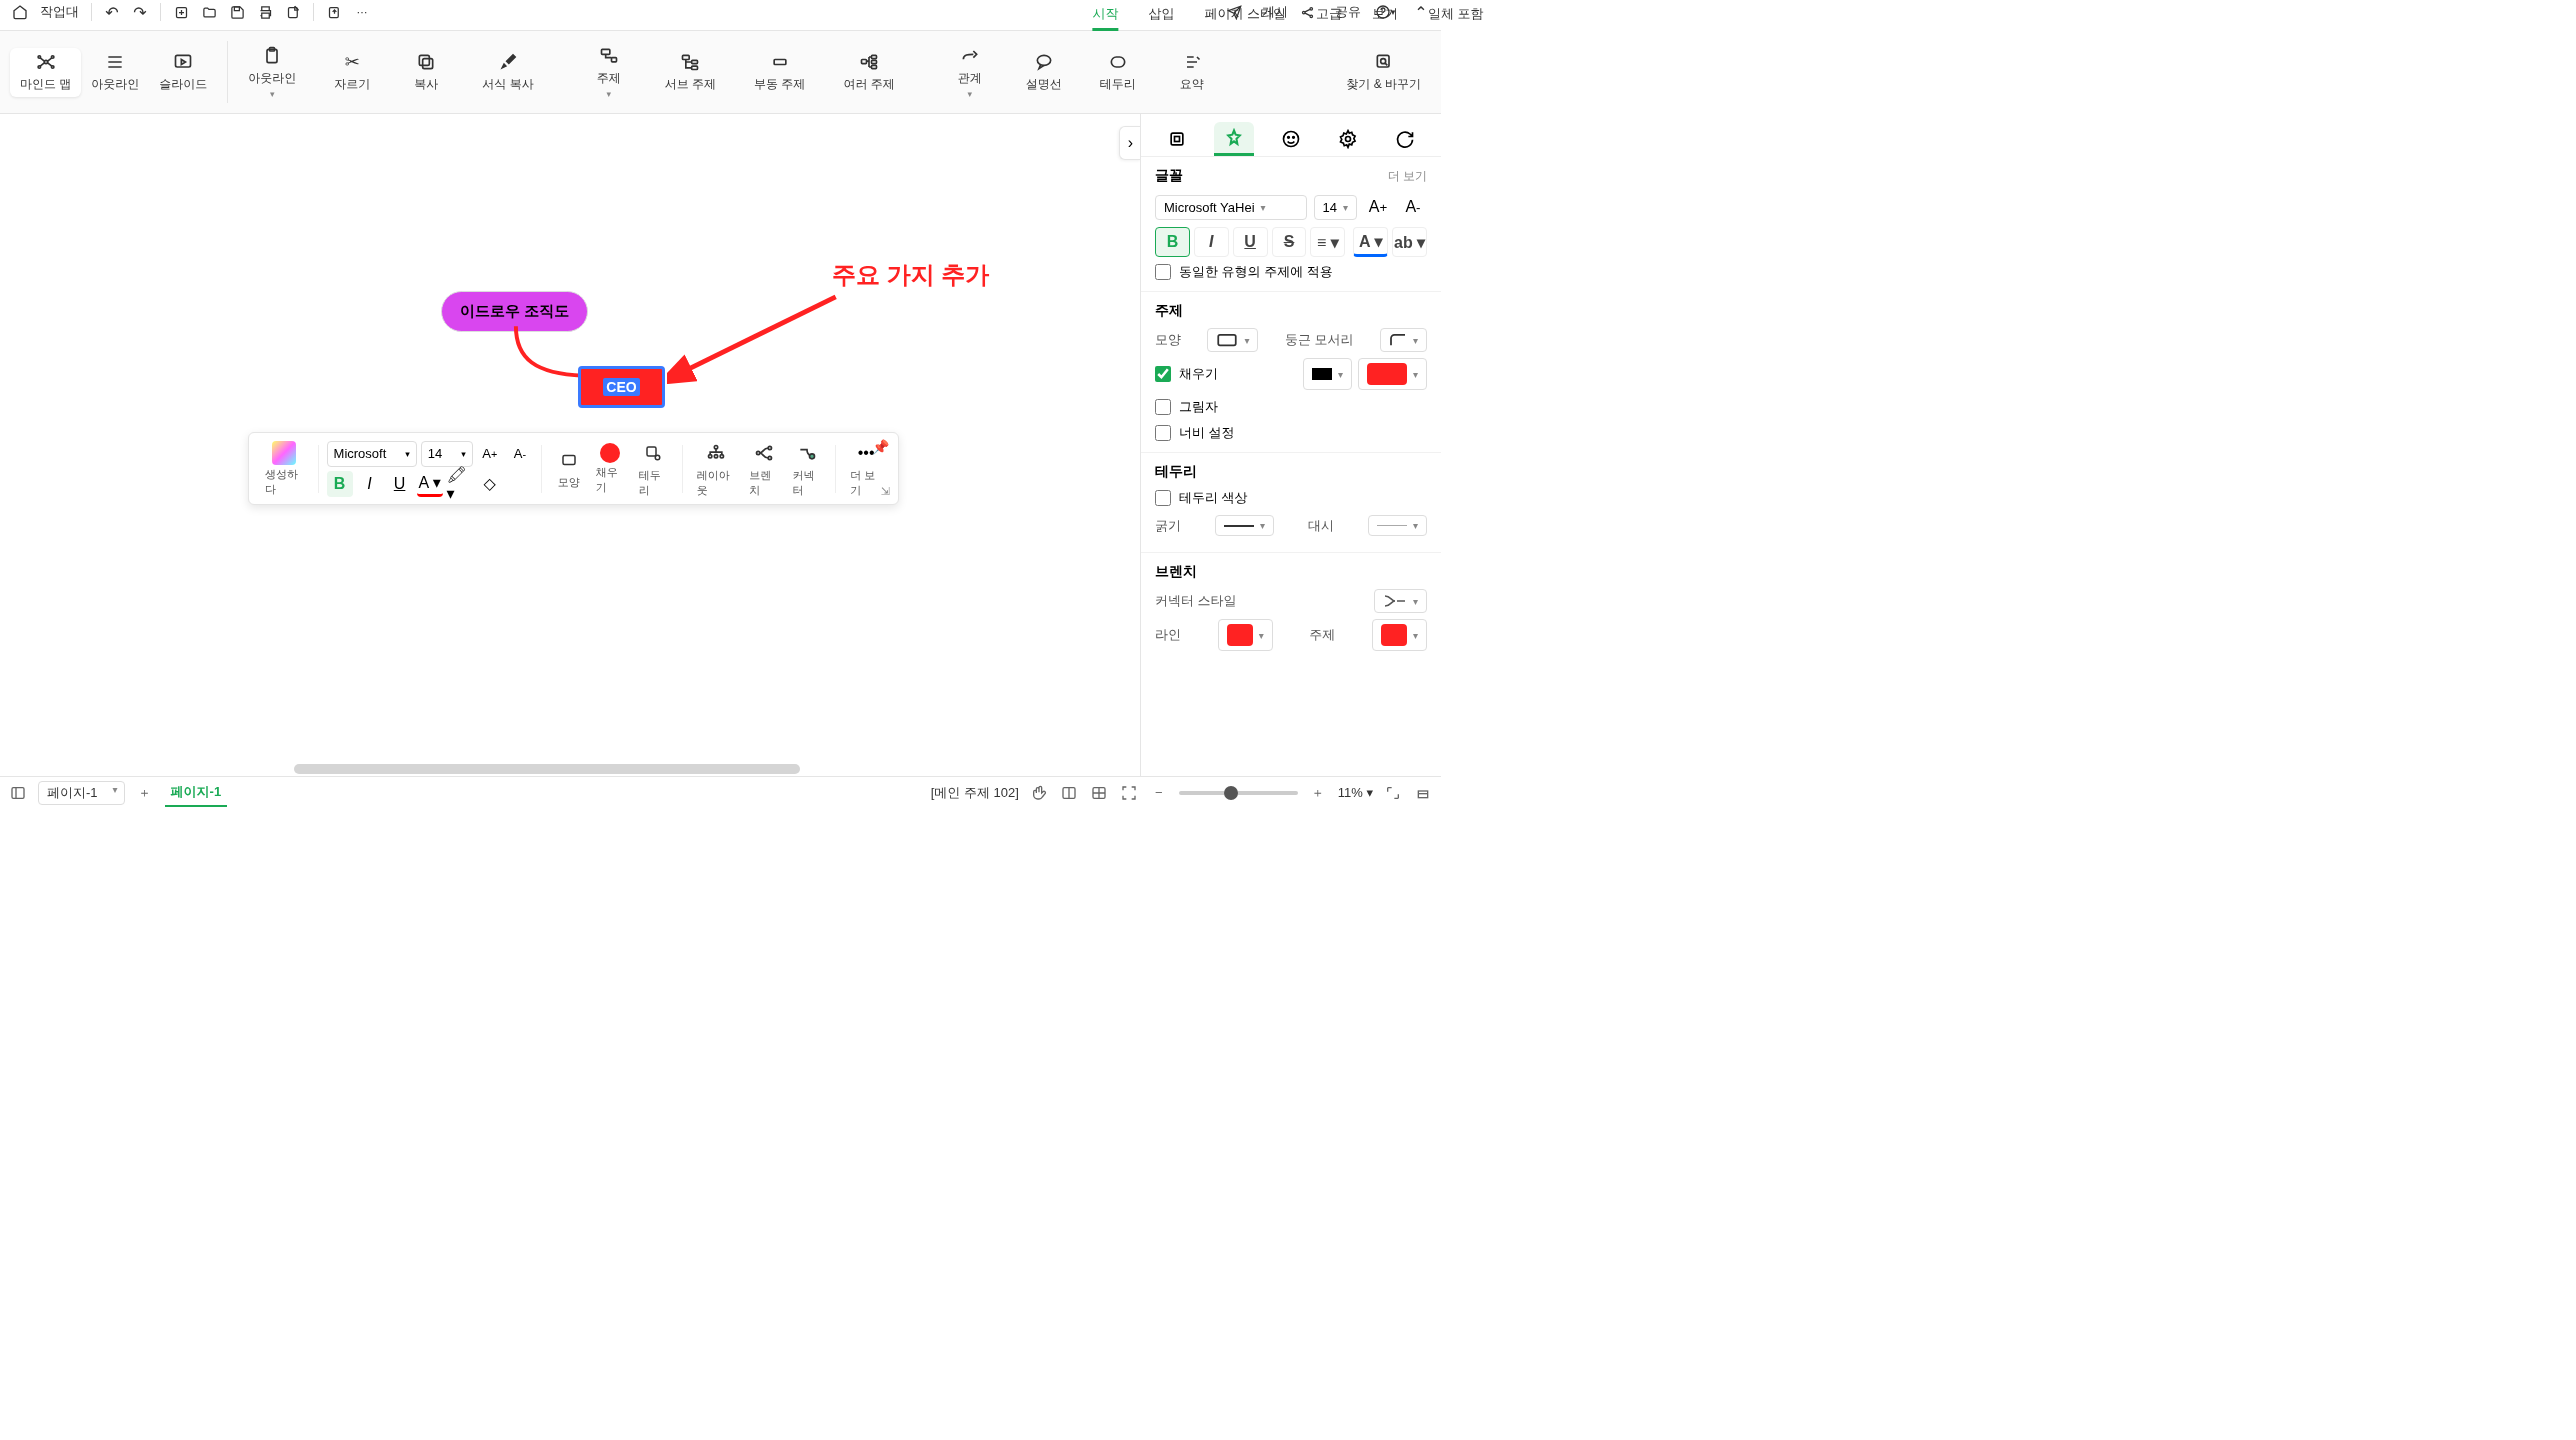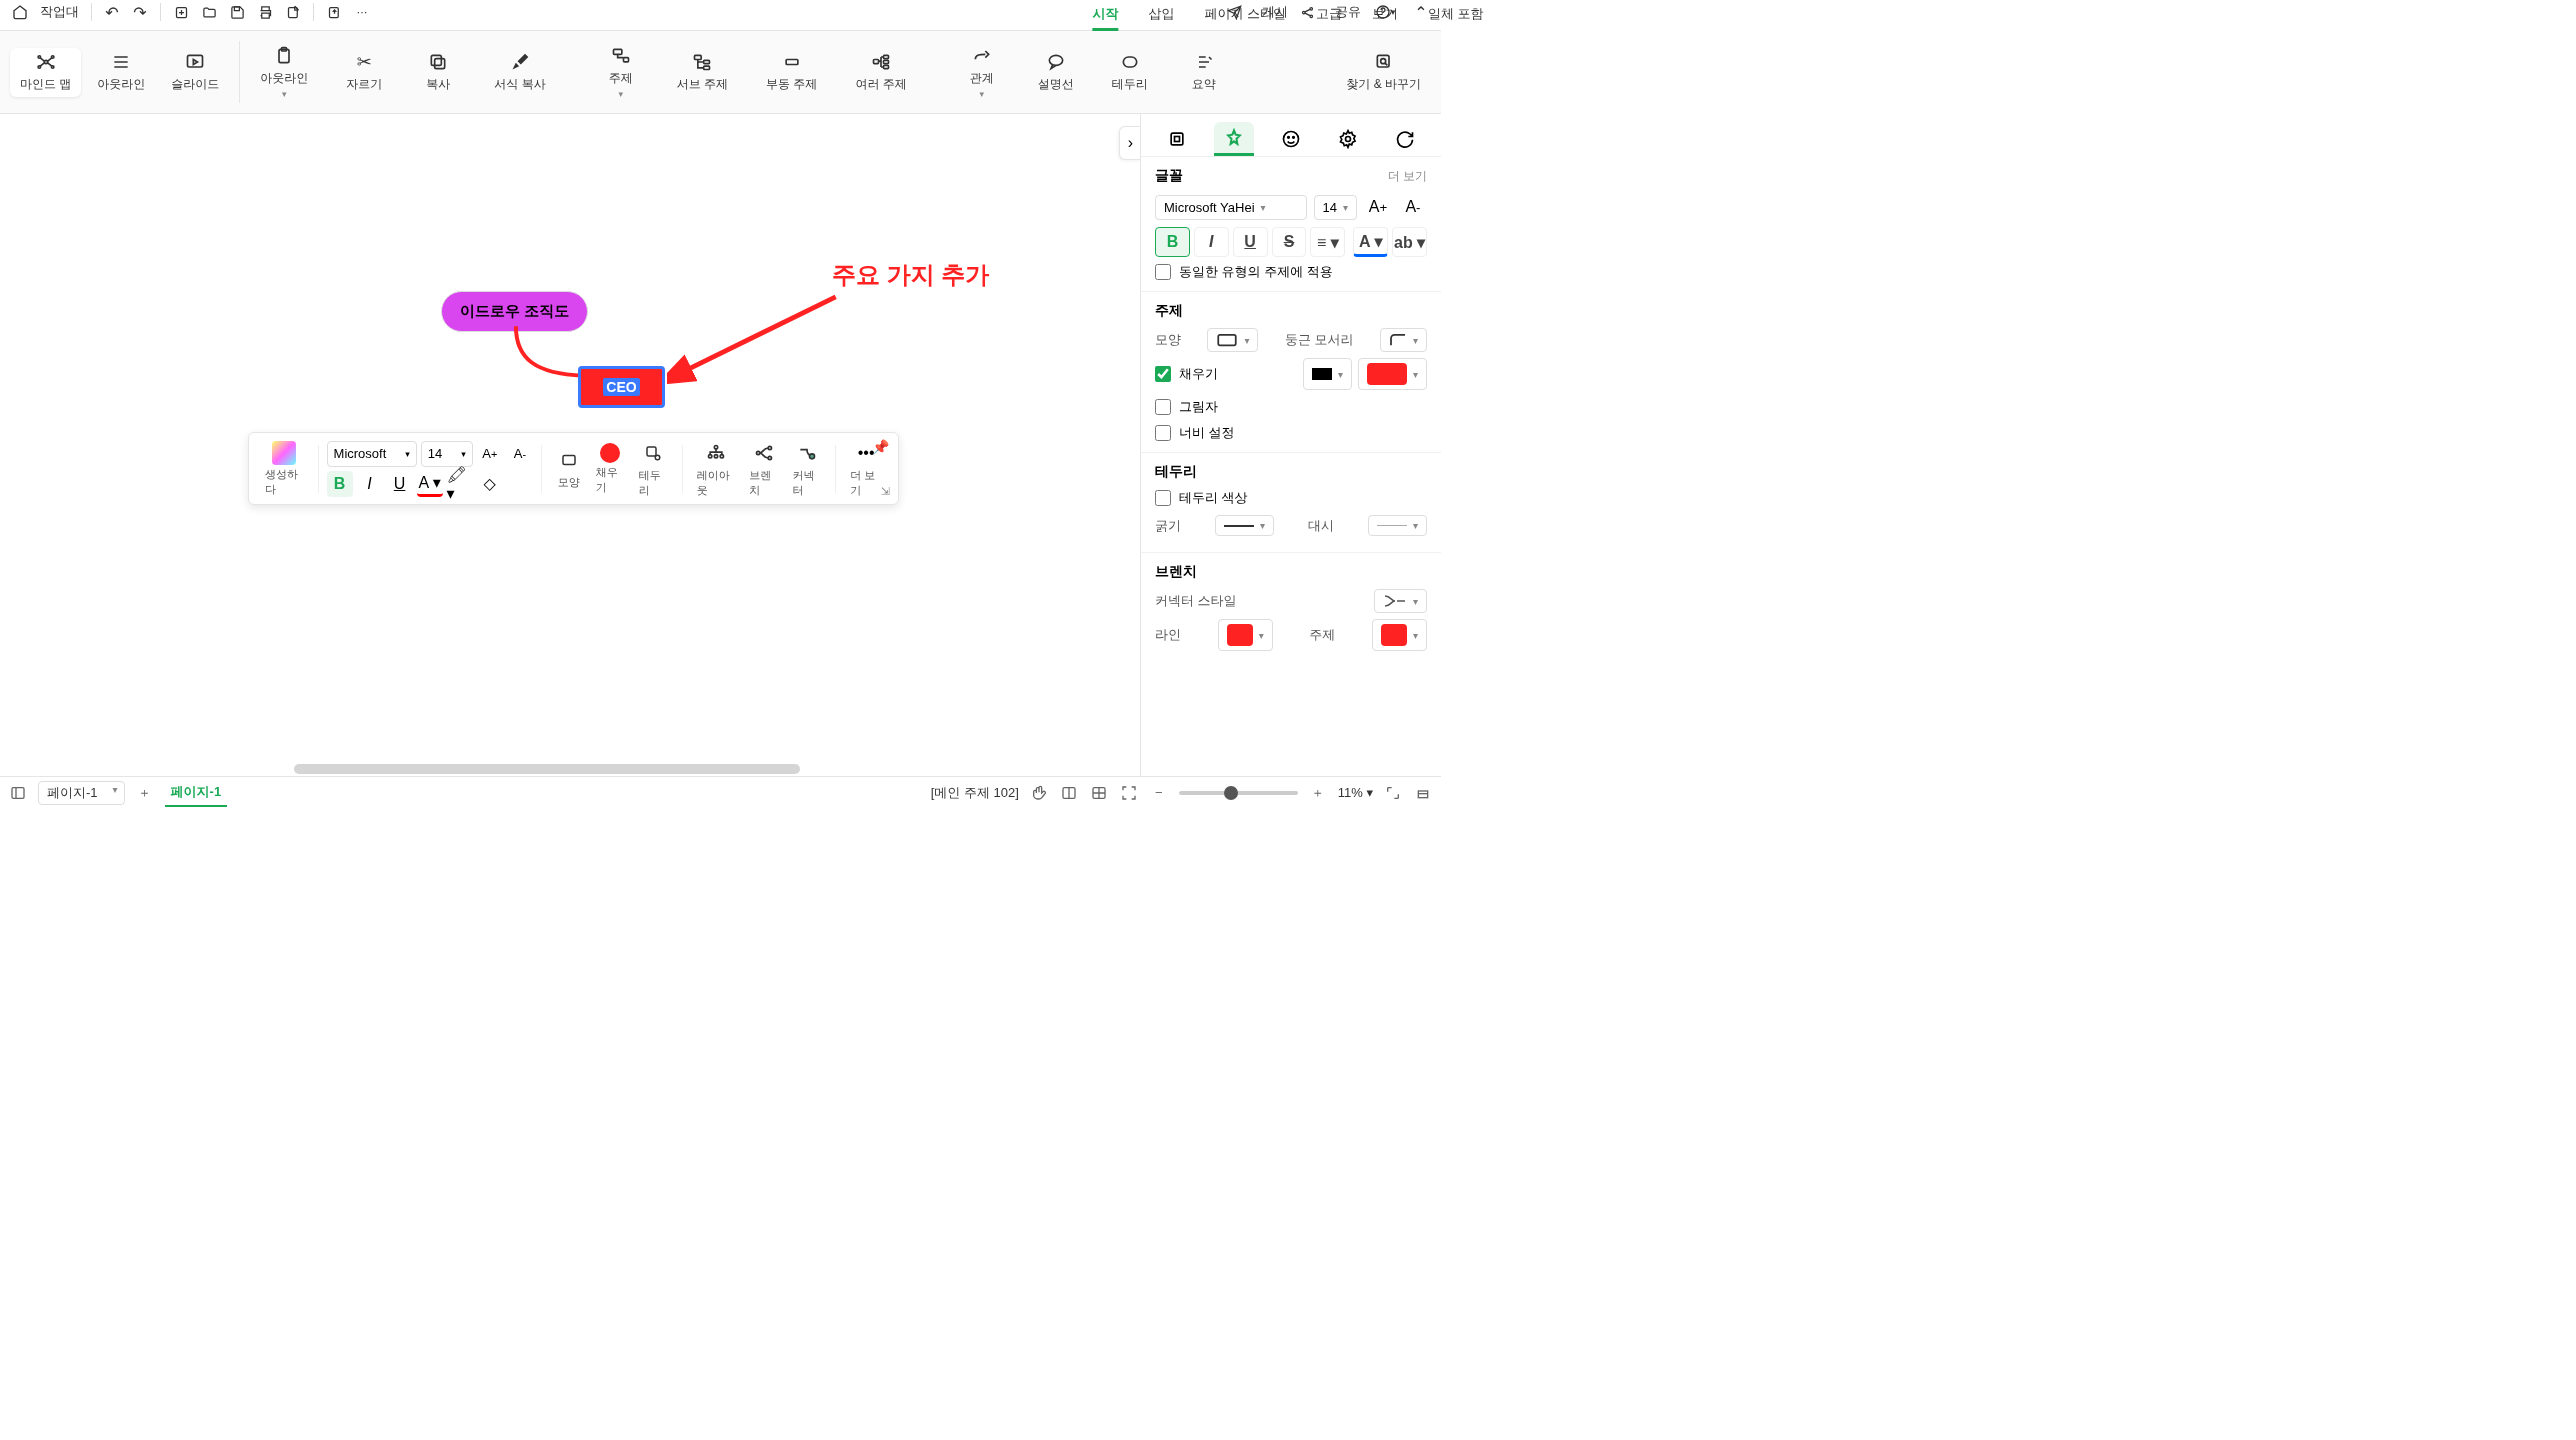--- a/index.html
+++ b/index.html
@@ -4,25 +4,25 @@
 <style>
 * { margin: 0; padding: 0; box-sizing: border-box; font-family: -apple-system, "Segoe UI", "Malgun Gothic", sans-serif; }
 body { background: #fff; overflow: hidden; width: 1441px; height: 808px; transform-origin: top left; }
 .topbar { display: flex; align-items: flex-start; justify-content: space-between; height: 31px; border-bottom: 1px solid #e5e5e5; padding: 0 8px; }
 .topbar-left { display: flex; align-items: center; gap: 4px; }
 .topbar-left .sep { width: 1px; height: 18px; background: #ddd; margin: 0 4px; }
 .tb-btn { display: flex; align-items: center; justify-content: center; width: 24px; height: 24px; border-radius: 4px; cursor: pointer; color: #333; }
 .tb-label { font-size: 13px; color: #333; padding: 0 4px; cursor: pointer; }
 .tabs-center { position:absolute; left:50%; transform:translateX(-50%); display: flex; gap: 30px; align-items:center; height:31px; }
 .tab { font-size: 13px; color: #333; cursor: pointer; height:31px; display:flex; align-items:center; border-bottom:3px solid transparent;}
-.tab.active { color: #1aaa55; border-bottom-color:#1aaa55; font-weight:700;}
+.tab.active { color: #1aaa55; border-bottom-color:#1aaa55; font-weight:400;}
 .topbar-right { display: flex; align-items: center; gap: 12px; }
 .tr-item { display:flex; align-items:center; gap:20px; font-size:13px; color:#333; cursor:pointer;}
 .ribbon { display: flex; align-items: stretch; height: 83px; background: #fafafa; border-bottom: 1px solid #e5e5e5; padding: 6px 10px; gap:10px;}
-.ribbon-group { display:flex; gap: 6px; align-items:center;}
+.ribbon-group { display:flex; align-items:center;}
 .ribbon-sep { width:1px; background:#e5e5e5; margin:4px 0;}
 .r-btn-big { display:flex; flex-direction:column; align-items:center; justify-content:center; gap:4px; padding:4px 10px; border-radius:6px; cursor:pointer; min-width:56px;}
 .r-btn-big.active{ background:#fff; box-shadow:0 1px 3px rgba(0,0,0,.1); }
 .r-btn-big .lbl { font-size:12px; color:#333; white-space:nowrap;}
 .r-btn-big .ico { width:20px; height:20px; display:flex; align-items:center; justify-content:center; font-size:18px; color:#333;}
 .r-btn-big .dd { font-size:9px; color:#888; margin-top:-2px;}
 .canvas-wrap { position:relative; height:calc(100% - 31px - 83px - 32px); display:flex;}
 .canvas { flex:1; background:#fff; position:relative; overflow:hidden; border-right:1px solid #e5e5e5;}
 .node-root { position:absolute; left:441px; top:177px; padding:10px 18px; border:1px solid #ddd; border-radius:22px; font-size:15px; font-weight:600; background:#d946ef;}
 .node-ceo { position:absolute; left:578px; top:252px; width:87px; height:42px; border:3px solid #3a7aff; border-radius:4px; background:#f22; display:flex; align-items:center; justify-content:center;}

